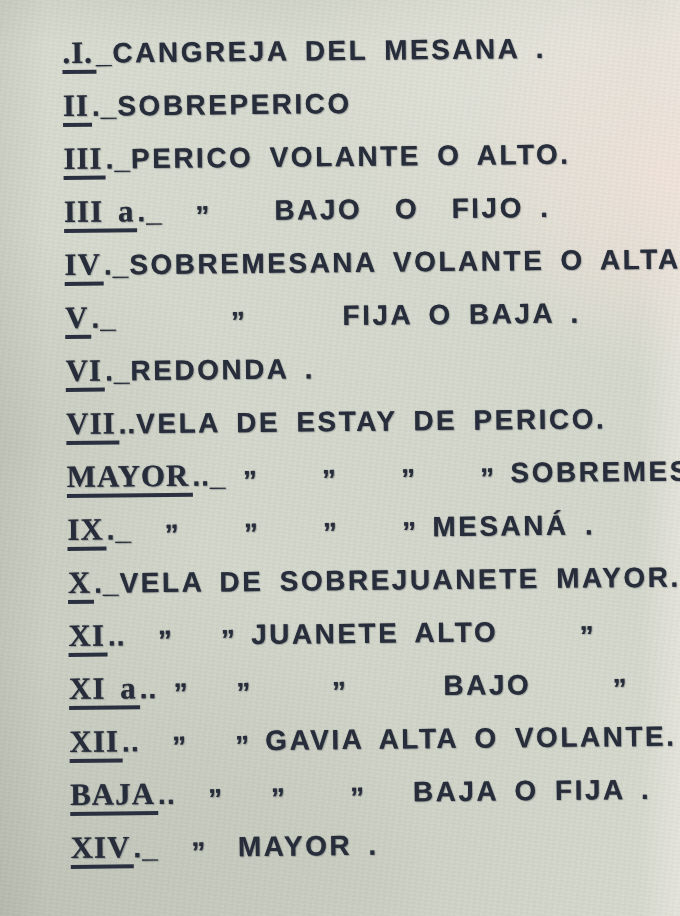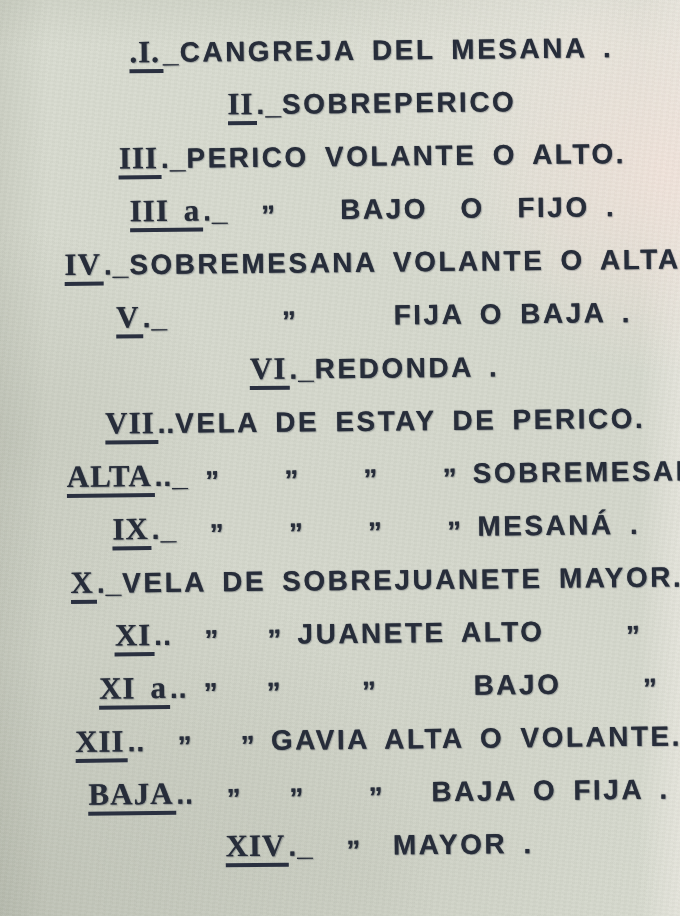--- a/index.html
+++ b/index.html
@@ -11,21 +11,20 @@
       repeating-linear-gradient(97deg, rgba(255,255,255,0.02) 0 3px, rgba(104,110,95,0.02) 3px 6px),
       radial-gradient(circle at 98% 19%, rgba(242,226,218,0.85) 0%, rgba(242,226,218,0) 20%),
       radial-gradient(circle at 86% 4%, rgba(234,231,223,0.7) 0%, rgba(234,231,223,0) 28%),
       linear-gradient(to left, rgba(238,235,228,0.6) 0%, rgba(238,235,228,0) 6%),
       linear-gradient(to right, rgba(118,124,108,0.12) 0%, rgba(118,124,108,0) 7%),
       radial-gradient(circle at 0% 102%, rgba(108,114,98,0.24) 0%, rgba(108,114,98,0) 38%),
       radial-gradient(circle at 2% 48%, rgba(128,134,118,0.14) 0%, rgba(128,134,118,0) 26%),
       radial-gradient(circle at 55% 96%, rgba(126,132,116,0.10) 0%, rgba(126,132,116,0) 30%),
       linear-gradient(to bottom, rgba(150,156,140,0.12) 0%, rgba(150,156,140,0) 5%),
       linear-gradient(180deg,#d8dbd0 0%,#d3d6cb 55%,#d6d9ce 100%);
-    text-align: center;
   }
   .list{
     position:absolute;left:62px;top:26px;right:0;
     transform:rotate(-0.6deg);transform-origin:0 0;
     color:#272d3a;
   }
   .line{
     display:block;height:53px;line-height:53px;white-space:pre;
     font-family:"Liberation Sans",sans-serif;font-weight:bold;
     font-size:28px;letter-spacing:2.5px;word-spacing:6px;
@@ -45,21 +44,21 @@
 <div class="photo">
   <div class="list">
       <div class="line"><span class="num">.I.</span><span class="suffix">_</span><span class="content">CANGREJA DEL MESANA .</span></div>
       <div class="line"><span class="num">II</span><span class="suffix">._</span><span class="content">SOBREPERICO</span></div>
       <div class="line"><span class="num">III</span><span class="suffix">._</span><span class="content">PERICO VOLANTE O ALTO.</span></div>
       <div class="line"><span class="num">III a</span><span class="suffix">._</span><span class="content">  <span class="ditto">”</span>    BAJO  O  FIJO .</span></div>
       <div class="line"><span class="num">IV</span><span class="suffix">._</span><span class="content">SOBREMESANA VOLANTE O ALTA.</span></div>
       <div class="line"><span class="num">V</span><span class="suffix">._</span><span class="content">       <span class="ditto">”</span>      FIJA O BAJA .</span></div>
       <div class="line"><span class="num">VI</span><span class="suffix">._</span><span class="content">REDONDA .</span></div>
       <div class="line"><span class="num">VII</span><span class="suffix">..</span><span class="content">VELA DE ESTAY DE PERICO.</span></div>
-      <div class="line"><span class="num">ALTA</span><span class="suffix">.._</span><span class="content"> <span class="ditto">”</span>    <span class="ditto">”</span>    <span class="ditto">”</span>    <span class="ditto">”</span> SOBREMESANA .</span></div>
+      <div class="line"><span class="num">MAYOR</span><span class="suffix">.._</span><span class="content"> <span class="ditto">”</span>    <span class="ditto">”</span>    <span class="ditto">”</span>    <span class="ditto">”</span> SOBREMESANA .</span></div>
       <div class="line"><span class="num">IX</span><span class="suffix">._</span><span class="content">  <span class="ditto">”</span>    <span class="ditto">”</span>    <span class="ditto">”</span>    <span class="ditto">”</span> MESANÁ .</span></div>
       <div class="line"><span class="num">X</span><span class="suffix">._</span><span class="content">VELA DE SOBREJUANETE MAYOR.</span></div>
       <div class="line"><span class="num">XI</span><span class="suffix">..</span><span class="content">  <span class="ditto">”</span>   <span class="ditto">”</span> JUANETE ALTO     <span class="ditto">”</span></span></div>
       <div class="line"><span class="num">XI a</span><span class="suffix">..</span><span class="content"> <span class="ditto">”</span>   <span class="ditto">”</span>     <span class="ditto">”</span>      BAJO     <span class="ditto">”</span></span></div>
       <div class="line"><span class="num">XII</span><span class="suffix">..</span><span class="content">  <span class="ditto">”</span>   <span class="ditto">”</span> GAVIA ALTA O VOLANTE.</span></div>
       <div class="line"><span class="num">BAJA</span><span class="suffix">..</span><span class="content">  <span class="ditto">”</span>   <span class="ditto">”</span>    <span class="ditto">”</span>   BAJA O FIJA .</span></div>
       <div class="line"><span class="num">XIV</span><span class="suffix">._</span><span class="content">  <span class="ditto">”</span>  MAYOR .</span></div>
     </div>
 </div>
 

